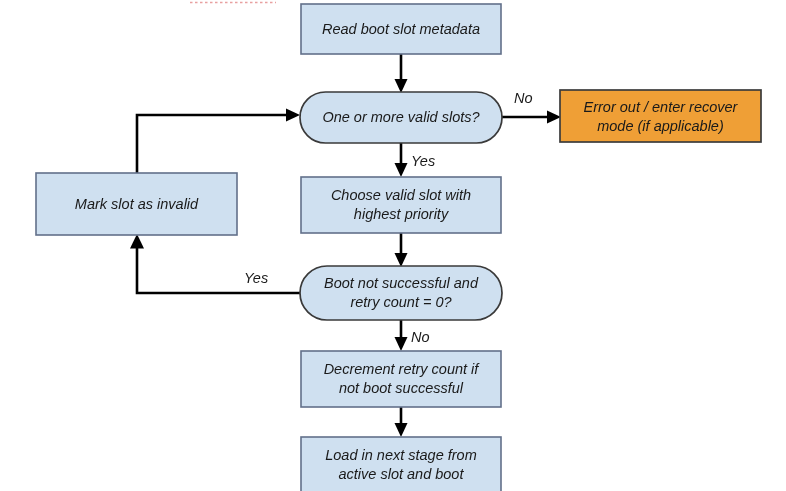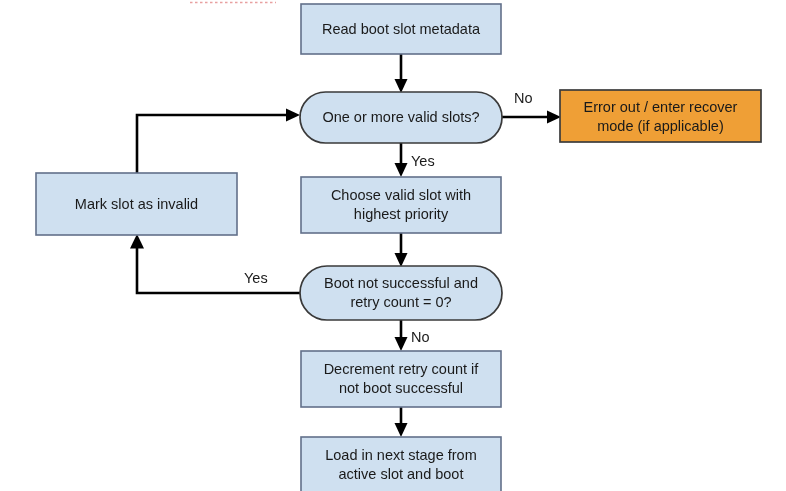--- a/index.html
+++ b/index.html
@@ -10,20 +10,21 @@
   body {
     font-family: "Liberation Sans", sans-serif;
     -webkit-font-smoothing: antialiased;
   }
   #canvas {
     position: relative;
     width: 786px;
     height: 491px;
     background: #ffffff;
     overflow: hidden;
+    font-style: italic;
   }
   #flow-svg {
     position: absolute;
     left: 0;
     top: 0;
     width: 786px;
     height: 491px;
   }
   .node-label {
     font-family: "Liberation Sans", sans-serif;

